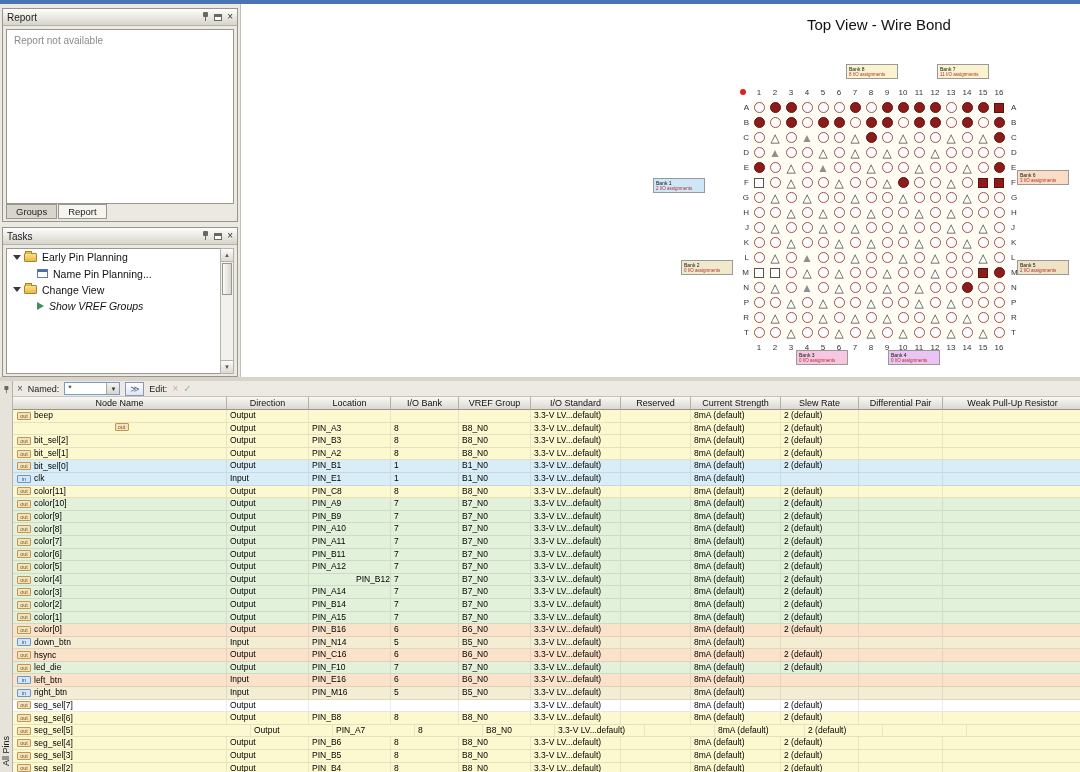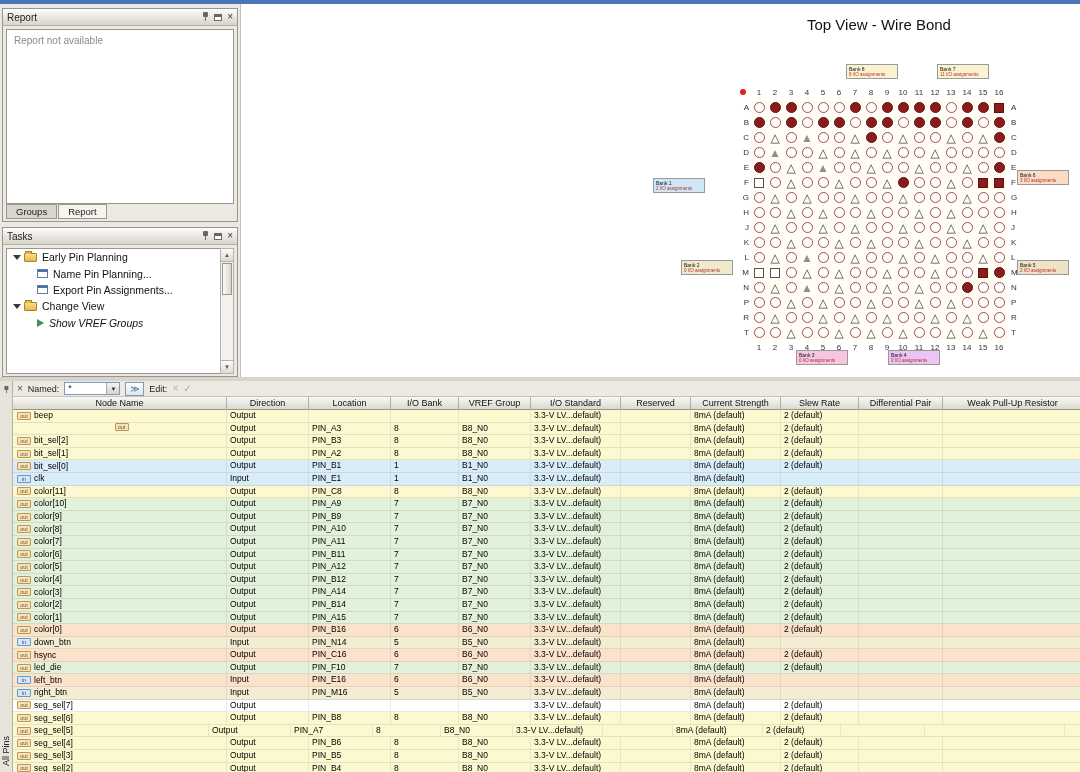--- a/index.html
+++ b/index.html
@@ -144,24 +144,20 @@
       <div class="tree" id="tasks-tree">
           <div class="tree-row" style="padding-left: 6px;">
             <span class="caret"></span>
             <span class="ico-folder"></span>
             <span class="tree-label">Early Pin Planning</span>
           </div>
           <div class="tree-row" style="padding-left: 30px;">
             <span class="ico-dialog"></span>
             <span class="tree-label">Name Pin Planning...</span>
           </div>
-          <div class="tree-row" style="padding-left: 30px;">
-            <span class="ico-dialog"></span>
-            <span class="tree-label">Export Pin Assignments...</span>
-          </div>
           <div class="tree-row" style="padding-left: 6px;">
             <span class="caret"></span>
             <span class="ico-folder"></span>
             <span class="tree-label">Change View</span>
           </div>
           <div class="tree-row" style="padding-left: 30px; font-style: italic;">
             <span class="ico-play"></span>
             <span class="tree-label">Show VREF Groups</span>
           </div>
         </div>
@@ -1287,21 +1283,21 @@
           <div class="td" style="width: 78px;">2 (default)</div>
           <div class="td" style="width: 84px;"></div>
           <div class="td" style="width: 140px;"></div>
         </div>
         <div class="trow" style="background: rgb(226, 241, 217);">
           <div class="td name" style="width: 214px;">
             <span class="dirico out">out</span>
             <span class="nm">color[4]</span>
           </div>
           <div class="td" style="width: 82px;">Output</div>
-          <div class="td" style="width: 82px;">PIN_B12</div>
+          <div class="td" style="width: 82px; text-align: right;">PIN_B12</div>
           <div class="td" style="width: 68px;">7</div>
           <div class="td" style="width: 72px;">B7_N0</div>
           <div class="td" style="width: 90px;">3.3-V LV...default)</div>
           <div class="td" style="width: 70px;"></div>
           <div class="td" style="width: 90px;">8mA (default)</div>
           <div class="td" style="width: 78px;">2 (default)</div>
           <div class="td" style="width: 84px;"></div>
           <div class="td" style="width: 140px;"></div>
         </div>
         <div class="trow" style="background: rgb(226, 241, 217);">
@@ -1474,21 +1470,21 @@
           <div class="td" style="width: 68px;">8</div>
           <div class="td" style="width: 72px;">B8_N0</div>
           <div class="td" style="width: 90px;">3.3-V LV...default)</div>
           <div class="td" style="width: 70px;"></div>
           <div class="td" style="width: 90px;">8mA (default)</div>
           <div class="td" style="width: 78px;">2 (default)</div>
           <div class="td" style="width: 84px;"></div>
           <div class="td" style="width: 140px;"></div>
         </div>
         <div class="trow" style="background: rgb(252, 248, 207);">
-          <div class="td name" style="width: 196px;">
+          <div class="td name" style="width: 238px;">
             <span class="dirico out">out</span>
             <span class="nm">seg_sel[5]</span>
           </div>
           <div class="td" style="width: 82px;">Output</div>
           <div class="td" style="width: 82px;">PIN_A7</div>
           <div class="td" style="width: 68px;">8</div>
           <div class="td" style="width: 72px;">B8_N0</div>
           <div class="td" style="width: 90px;">3.3-V LV...default)</div>
           <div class="td" style="width: 70px;"></div>
           <div class="td" style="width: 90px;">8mA (default)</div>

